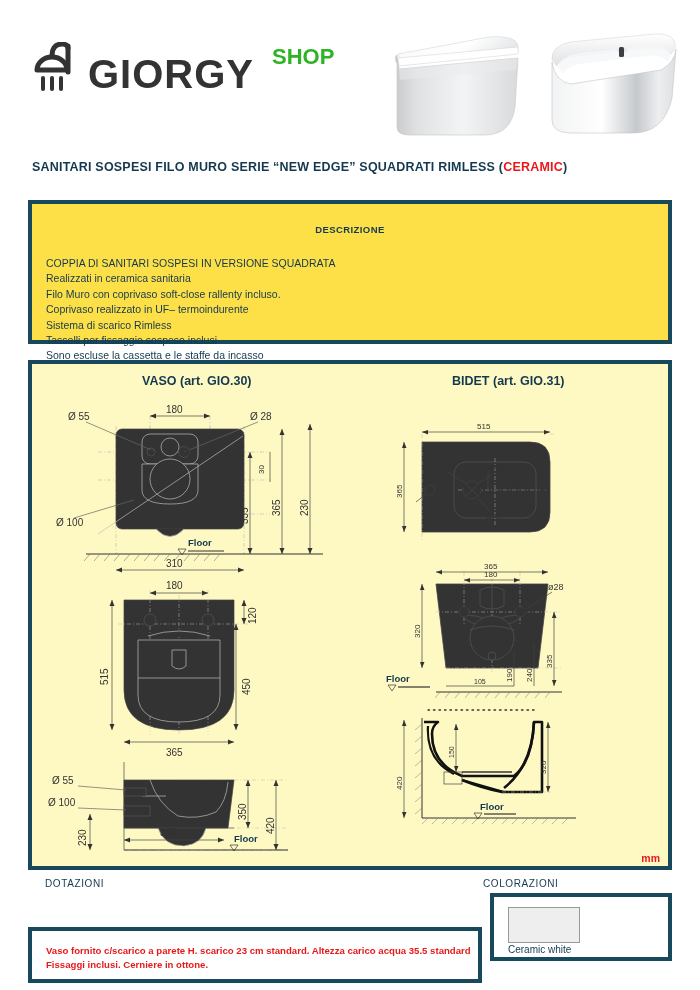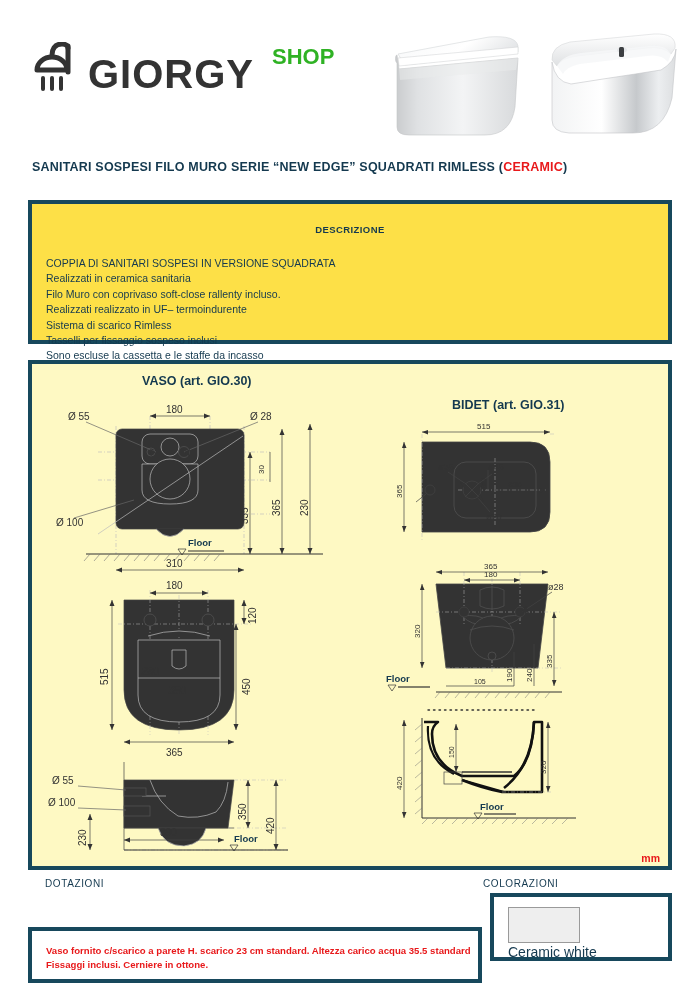--- a/index.html
+++ b/index.html
@@ -58,21 +58,21 @@
     position:absolute;left:28px;top:927px;width:454px;height:56px;
     border:4px solid #17485c;background:#fff;box-sizing:border-box;font-weight:bold;
   }
   .dot-box .txt{position:absolute;left:14px;top:13px;}
   .dot-box .txt div{font-size:9.6px;line-height:14px;color:#e8191b;white-space:nowrap;}
   .col-box{
     position:absolute;left:490px;top:893px;width:182px;height:68px;
     border:4px solid #17485c;background:#fff;box-sizing:border-box;
   }
   .swatch{position:absolute;left:14px;top:10px;width:70px;height:34px;background:#eeeeee;border:1px solid #9a9a9a;}
-  .swatch-label{position:absolute;left:14px;top:47px;font-size:14px;color:#14394f;}
+  .swatch-label{position:absolute;left:14px;top:47px;font-size:10px;color:#14394f;}
 
   svg{display:block;}
   .dim{font-family:"Liberation Sans", sans-serif;fill:#333;}
 </style>
 </head>
 <body>
 
 <div class="page">
 
   <div class="header">
@@ -140,33 +140,33 @@
   <div class="title">
     <span>SANITARI SOSPESI FILO MURO SERIE “NEW EDGE” SQUADRATI RIMLESS (</span><span class="red">CERAMIC</span><span>)</span>
   </div>
 
   <div class="desc-box">
     <div class="desc-title">DESCRIZIONE</div>
     <div class="desc-lines">
       <div>COPPIA DI SANITARI SOSPESI IN VERSIONE SQUADRATA</div>
       <div>Realizzati in ceramica sanitaria</div>
       <div>Filo Muro con coprivaso soft-close rallenty incluso.</div>
-      <div>Realizzati realizzato in UF– termoindurente</div>
+      <div>Coprivaso realizzato in UF– termoindurente</div>
       <div>Sistema di scarico Rimless</div>
       <div>Tasselli per fissaggio sospeso inclusi</div>
       <div>Sono escluse la cassetta e le staffe da incasso</div>
     </div>
   </div>
 
   <div class="sec-label lbl-elab">ELABORATI TECNICI</div>
 
   <div class="draw-box">
 
     <div class="dw-title" style="left:110px;top:10px;">VASO (art. GIO.30)</div>
-    <div class="dw-title" style="left:420px;top:10px;margin-top:24px;">BIDET (art. GIO.31)</div>
+    <div class="dw-title" style="left:420px;top:10px;">BIDET (art. GIO.31)</div>
 
     <svg width="310" height="470" viewBox="0 0 310 470" style="position:absolute;left:6px;top:30px;">
       <g fill="none" stroke="#555" stroke-width="0.7" class="dim" font-size="10">
 
         <g>
 
           <g stroke="#aab" stroke-dasharray="4,2,1,2" stroke-width="0.5">
             <line x1="78" y1="32" x2="78" y2="160"></line>
             <line x1="206" y1="32" x2="206" y2="160"></line>
             <line x1="112" y1="22" x2="112" y2="120"></line>

